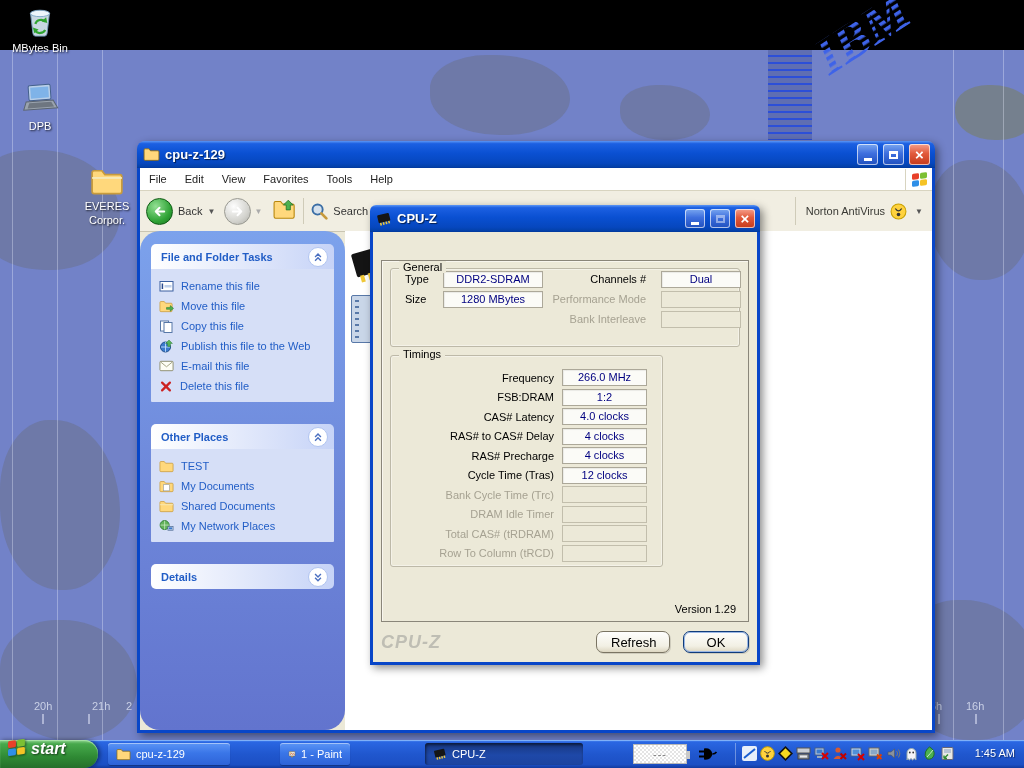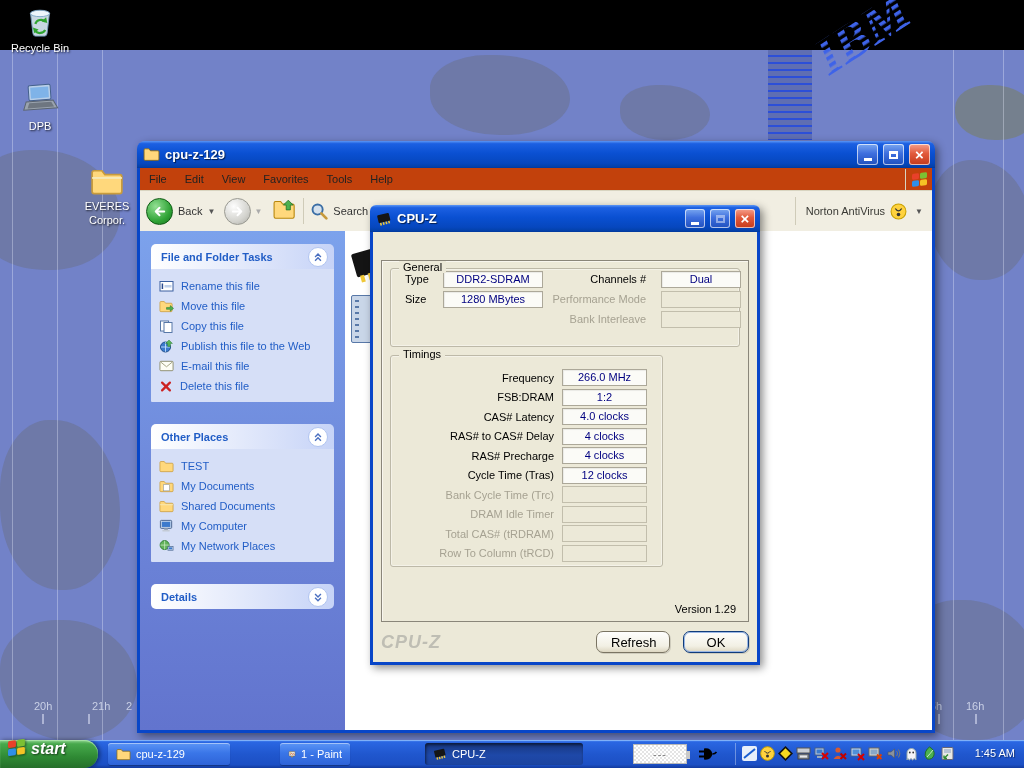--- a/index.html
+++ b/index.html
@@ -32,37 +32,37 @@
      box-shadow:inset 0 0 0 1px rgba(255,255,255,.65);cursor:pointer;}
   .capbtn.close{background:linear-gradient(180deg,#F5A08C,#E25A3C 45%,#C43A1C);}
   .g-min{width:8px;height:3px;background:#fff;margin-top:10px;}
   .g-max{width:9px;height:8px;border:2px solid #fff;border-top-width:3px;box-sizing:border-box;}
   .g-max.dim{border-color:rgba(255,255,255,.45);}
   .g-x{color:#fff;font-size:15px;font-weight:bold;line-height:15px;}
   .winbody{position:absolute;top:27px;left:0;right:0;bottom:0;
      border:3px solid #0846C8;border-top:none;background:#ECE9D8;box-sizing:border-box;}
   
   #explorer{left:137px;top:141px;width:798px;height:592px;}
-  #menubar{height:22px;background:#c2410c;border-bottom:1px solid #D8D4C0;
+  #menubar{height:22px;background:#ffffff;border-bottom:1px solid #D8D4C0;
      display:flex;align-items:center;font-size:11px;color:#222;text-align:center;}
   .menuitem{padding:0 9px;line-height:21px;cursor:pointer;}
   #menubar .logo-slot{margin-left:auto;width:26px;height:21px;border-left:1px solid #D8D4C0;
      display:flex;align-items:center;justify-content:center;}
   #toolbar{height:40px;background:#F1EEE2;border-bottom:1px solid #C9C5B2;
      display:flex;align-items:center;font-size:11px;color:#333;padding:0 6px;}
   .circ{width:25px;height:25px;border-radius:50%;display:flex;align-items:center;justify-content:center;cursor:pointer;}
   .circ.green{background:radial-gradient(circle at 35% 30%,#93E093,#2FA336 62%,#176F1F);border:1px solid #0E5A14;}
   .circ.gray{background:radial-gradient(circle at 35% 30%,#FDFDFD,#D3D3CE 62%,#ABABA4);border:1px solid #9A9A92;}
   .tsep{width:1px;height:26px;background:#CFCBB8;margin:0 6px;}
   .caret{font-size:8px;color:#555;margin:0 3px;}
   #norton{margin-left:auto;display:flex;align-items:center;gap:5px;border-left:1px solid #CFCBB8;
      padding-left:10px;height:28px;cursor:pointer;color:#3a3a35;}
   #explbody{position:absolute;top:63px;left:0;right:0;bottom:0;display:flex;}
   #taskpane{width:205px;background:linear-gradient(180deg,#7CA2EC 0%,#6D86D9 55%,#6274CE 100%);
-     padding:13px 11px;box-sizing:border-box;overflow:hidden;}
+     padding:13px 11px;box-sizing:border-box;overflow:hidden;border-radius:20px;}
   .pane-box{margin-bottom:22px;}
   .pane-head{height:25px;background:linear-gradient(90deg,#FFFFFF,#C6D3F7);
      border-radius:5px 5px 0 0;display:flex;align-items:center;justify-content:space-between;
      padding:0 6px 0 10px;color:#215DC6;font-weight:bold;font-size:11px;cursor:pointer;}
   .chev{width:18px;height:18px;border-radius:50%;background:#fff;border:1px solid #B0C4F0;
      display:flex;align-items:center;justify-content:center;cursor:pointer;}
   .pane-items{background:#D6DFF7;padding:7px 6px 6px 8px;border-radius:0 0 1px 1px;}
   .pane-item{display:flex;align-items:center;gap:7px;color:#215DC6;font-size:11px;
      height:20px;cursor:pointer;white-space:nowrap;}
   #content{flex:1;background:#fff;position:relative;}
@@ -189,21 +189,21 @@
 
   <div class="dicon" style="left:2px;top:4px;">
     <svg width="34" height="34" viewBox="0 0 36 36">
       <path d="M8 10 L28 10 L25.5 31 Q25.2 34 23 34 H13 Q10.8 34 10.5 31 Z" fill="#D9EAF6" stroke="#7FA8C8" opacity=".92"></path>
       <ellipse cx="18" cy="10" rx="10.2" ry="3.4" fill="#EDF5FB" stroke="#7FA8C8"></ellipse>
       <path d="M13 21 a6.5 6.5 0 0 1 10.5 -2.5" fill="none" stroke="#2FA32F" stroke-width="2.4"></path>
       <path d="M24.5 14 l1.2 6 -6 -1.4 z" fill="#2FA32F"></path>
       <path d="M23.5 27.5 a6.5 6.5 0 0 1 -10.5 1" fill="none" stroke="#2FA32F" stroke-width="2.4"></path>
       <path d="M12 31 l-1.5 -6 6 2 z" fill="#2FA32F"></path>
     </svg>
-    <span class="lbl">Recycle Bin</span>
+    <span class="lbl">MBytes Bin</span>
   </div>
 
   <div class="dicon" style="left:2px;top:82px;">
     <svg width="40" height="34" viewBox="0 0 40 32">
       <g transform="rotate(-4 20 16)">
         <rect x="9" y="2" width="22" height="15" rx="1.5" fill="#B9CFE8" stroke="#44618C"></rect>
         <rect x="11" y="4" width="18" height="11" fill="#7FB3E8"></rect>
         <path d="M6 18 L33 18 L37 26 L3 26 Z" fill="#9AA3AE" stroke="#5A6470"></path>
         <path d="M9 19.5 H31 L33.5 24.5 H7 Z" fill="#6E7680"></path>
       </g>
@@ -376,29 +376,20 @@
             </div>
             <div class="pane-item">
               <svg width="15" height="13" viewBox="0 0 16 13">
                 <path d="M1 4 V2.2 Q1 1.2 2 1.2 H5.6 L7 3 H14 Q15 3 15 4 V11 Q15 12 14 12 H2 Q1 12 1 11 Z" fill="#FFD87C" stroke="#C89B3C" stroke-width="0.8"></path>
                 <path d="M1 4.6 H15" stroke="#F5E9B8" stroke-width="0.9"></path>
               </svg>
               <span>Shared Documents</span>
             </div>
             <div class="pane-item">
               <svg width="15" height="14" viewBox="0 0 16 14">
-                <rect x="1.5" y="1" width="12" height="8.5" rx="1" fill="#C8D8EC" stroke="#44618C"></rect>
-                <rect x="3" y="2.5" width="9" height="5.5" fill="#3C7ACC"></rect>
-                <rect x="5.5" y="9.5" width="4" height="1.8" fill="#9AA7B8"></rect>
-                <rect x="3.5" y="11.3" width="8" height="1.6" rx=".5" fill="#C4CBD6"></rect>
-              </svg>
-              <span>My Computer</span>
-            </div>
-            <div class="pane-item">
-              <svg width="15" height="14" viewBox="0 0 16 14">
                 <circle cx="6" cy="6" r="4.8" fill="#63B35A" stroke="#2E7D32"></circle>
                 <path d="M1.4 6 H10.6 M6 1.4 V10.6" stroke="#CDE9C8" stroke-width=".8"></path>
                 <rect x="9.5" y="7.5" width="5.5" height="4" fill="#C8D8EC" stroke="#44618C" stroke-width=".7"></rect>
                 <rect x="10.5" y="8.5" width="3.5" height="2" fill="#3C7ACC"></rect>
               </svg>
               <span>My Network Places</span>
             </div>
           </div>
         </div>
 

